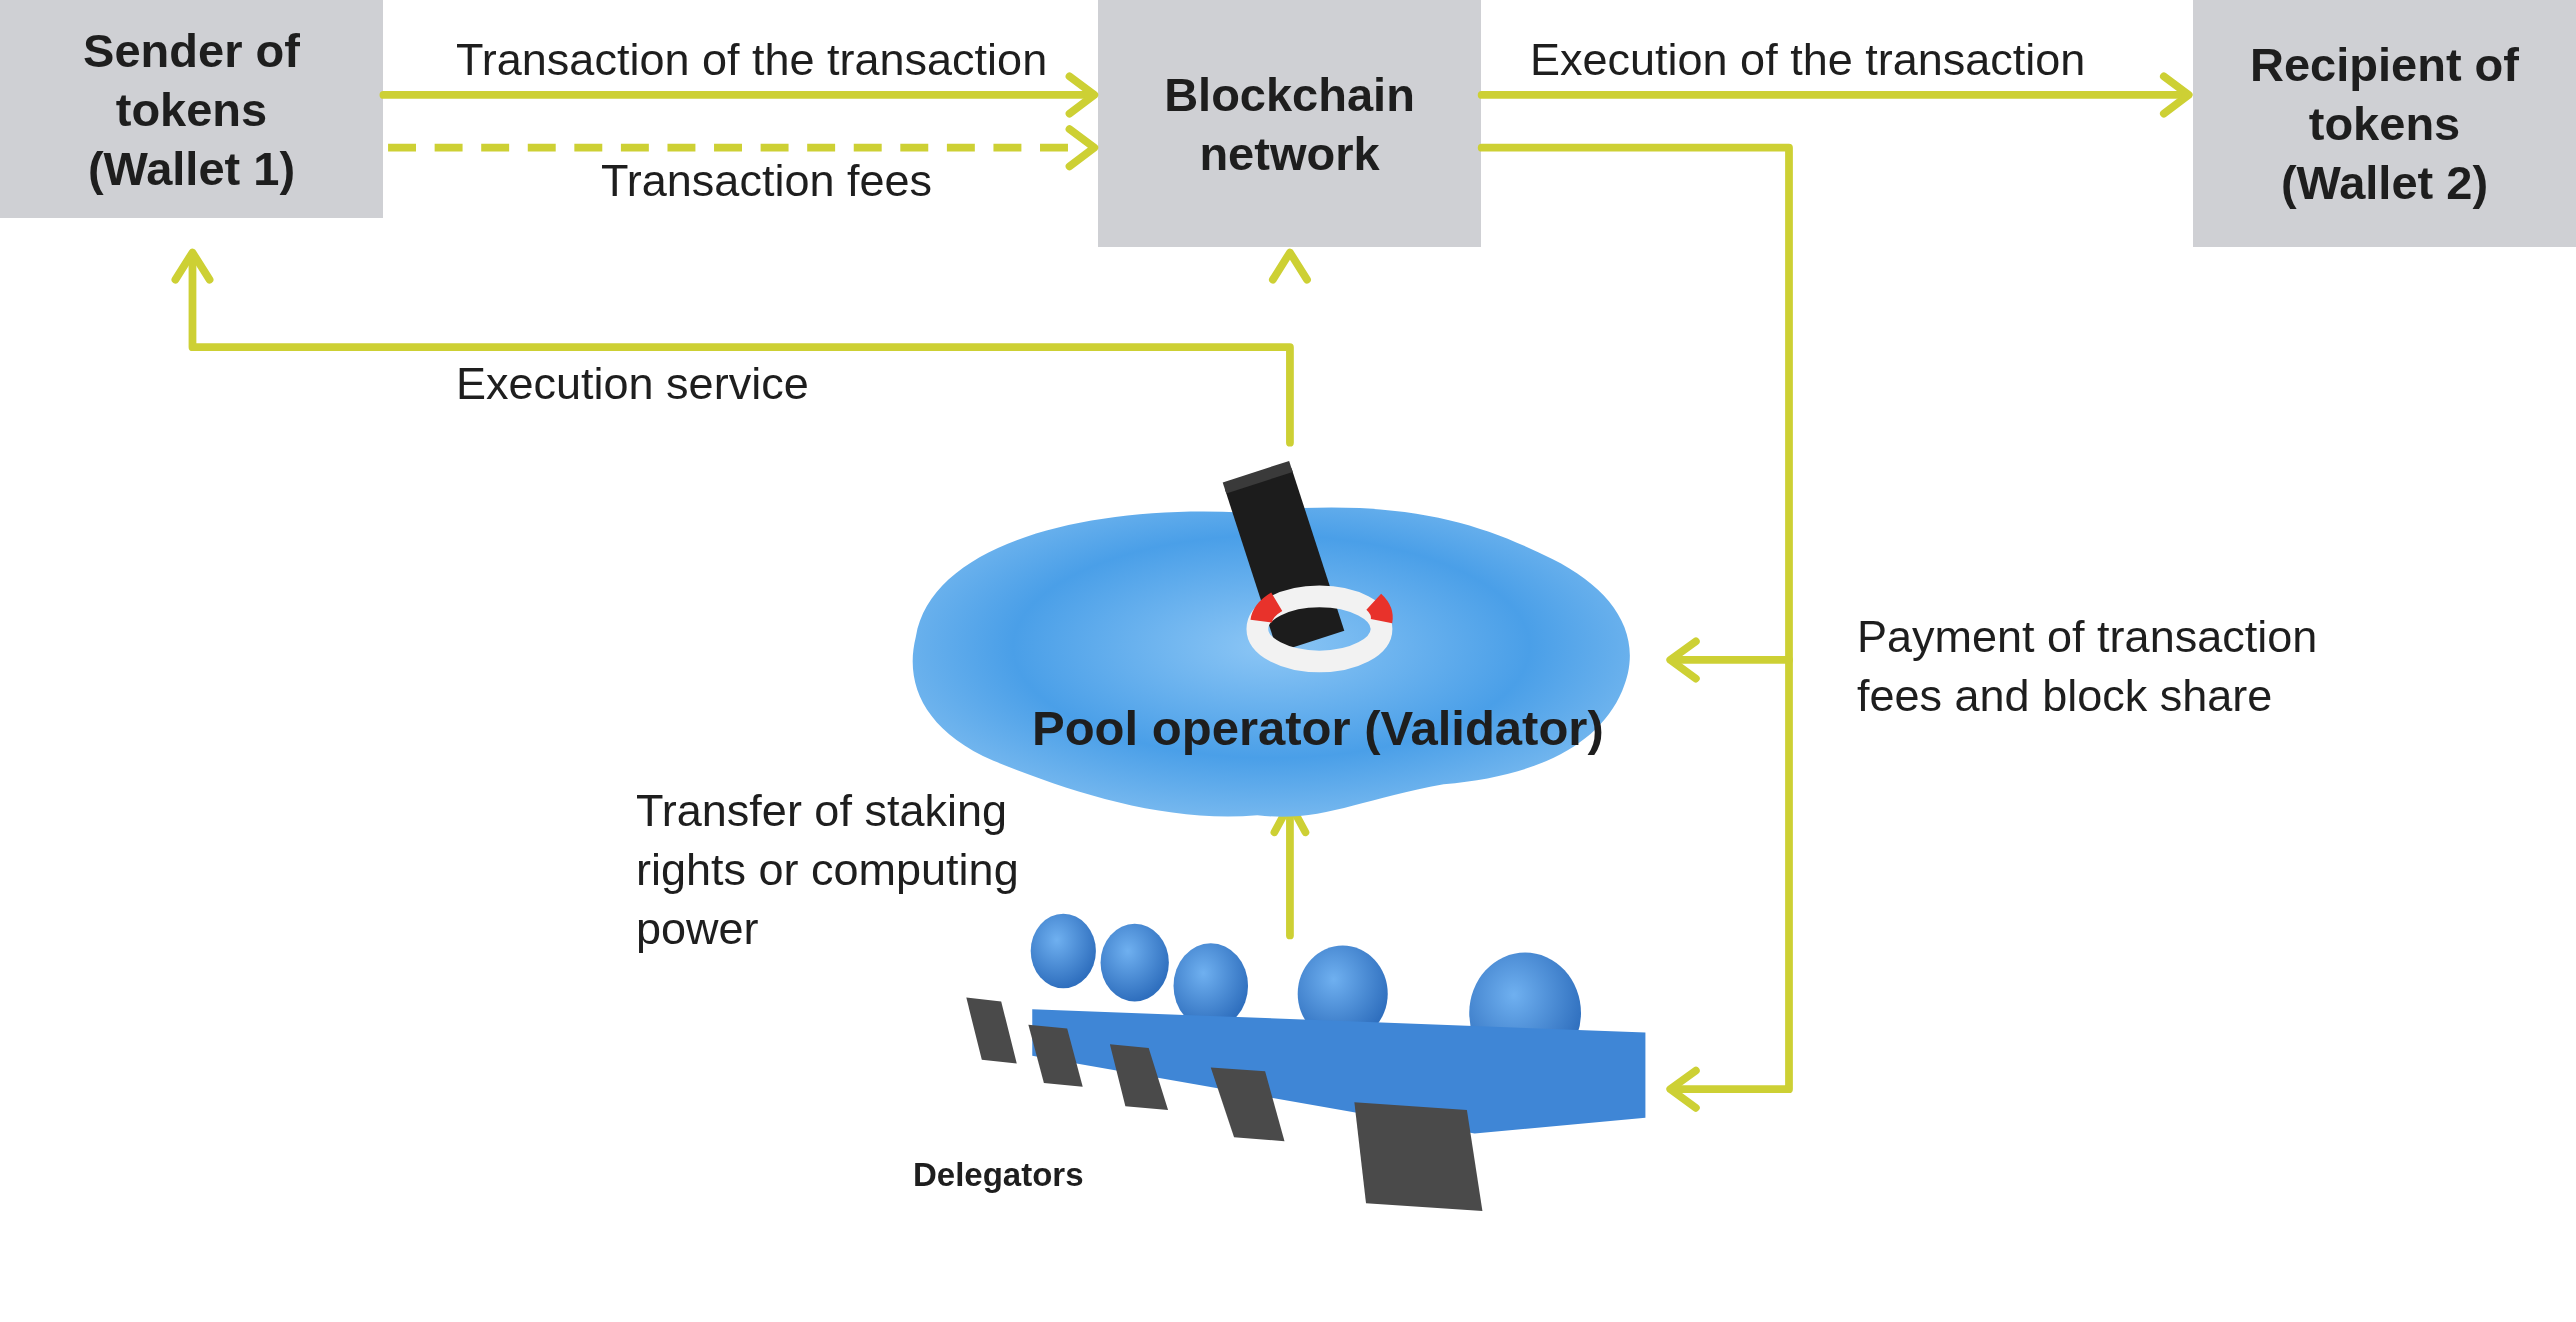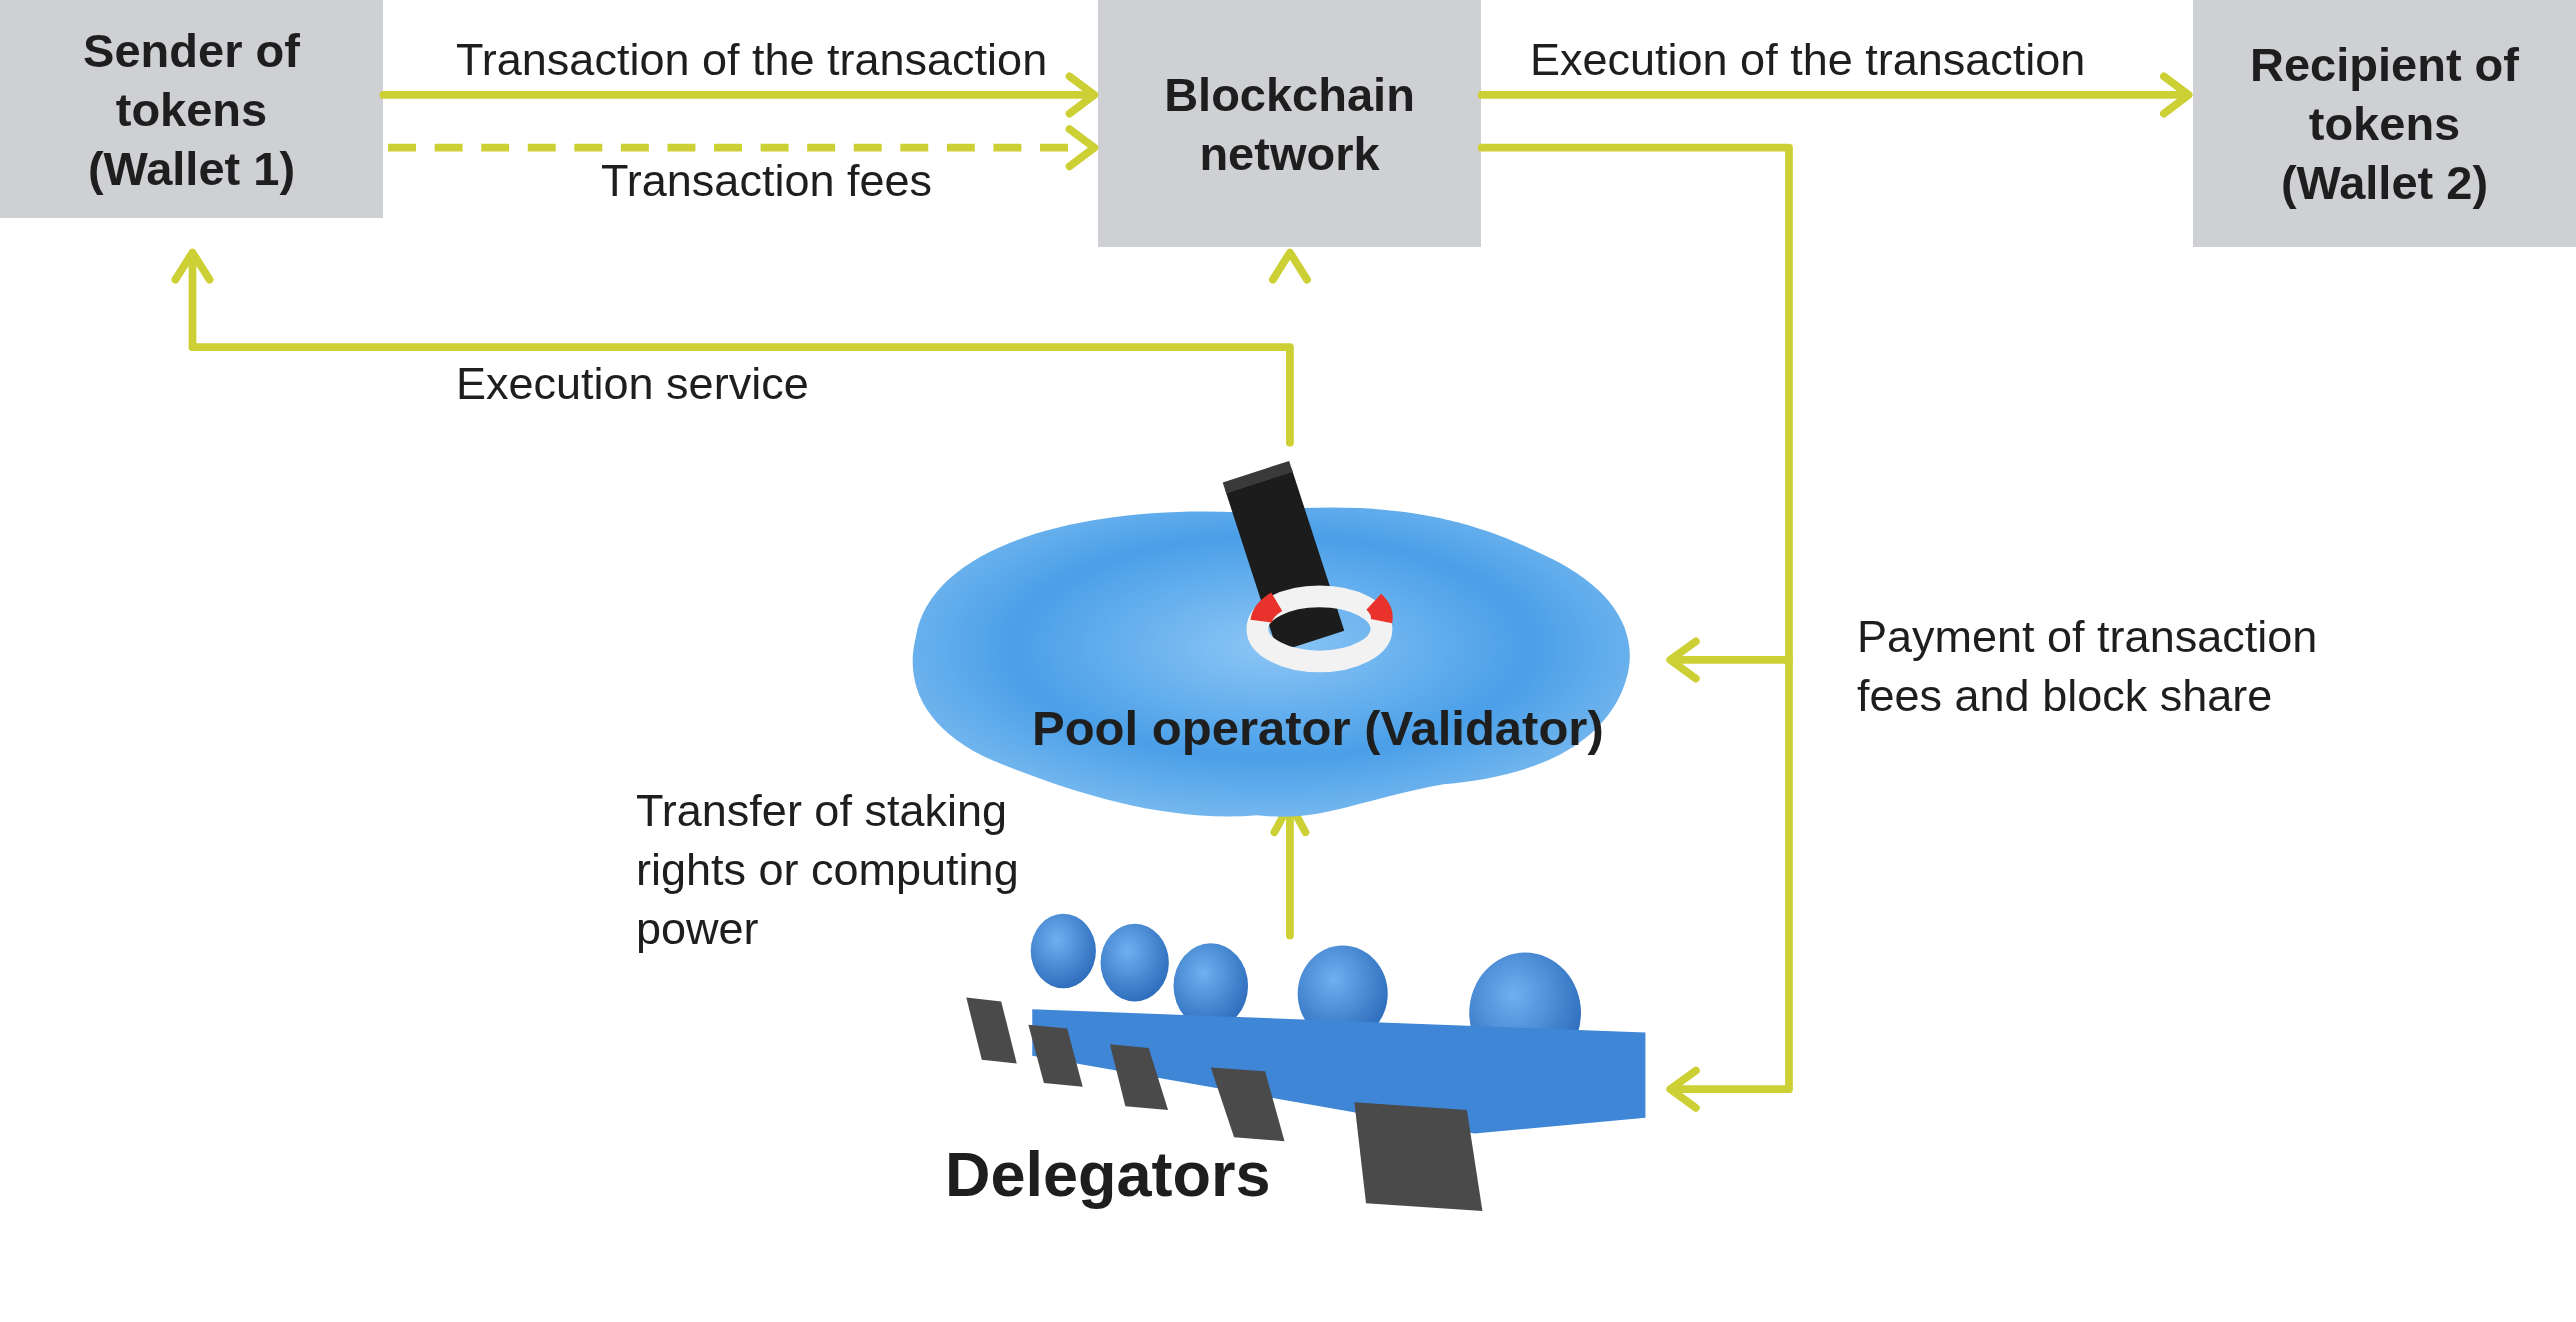--- a/index.html
+++ b/index.html
@@ -100,14 +100,14 @@
 <div class="label" style="left:569px;top:151px;margin-left:32px;">Transaction fees</div>
 <div class="label" style="left:1530px;top:29.5px;">Execution of the transaction</div>
 <div class="label" style="left:456px;top:354px;">Execution service</div>
 <div class="label" style="left:1857px;top:607px;">Payment of transaction
 fees and block share</div>
 <div class="label" style="left:636px;top:781px;">Transfer of staking
 rights or computing
 power</div>
 
 <div class="label bold" style="left:1032px;top:699px;font-size:49px;">Pool operator (Validator)</div>
-<div class="label bold" style="left:945px;top:1145px;font-size:63px;text-align:center;">Delegators</div>
+<div class="label bold" style="left:913px;top:1145px;font-size:33px;text-align:center;">Delegators</div>
 
 
 </body></html>

